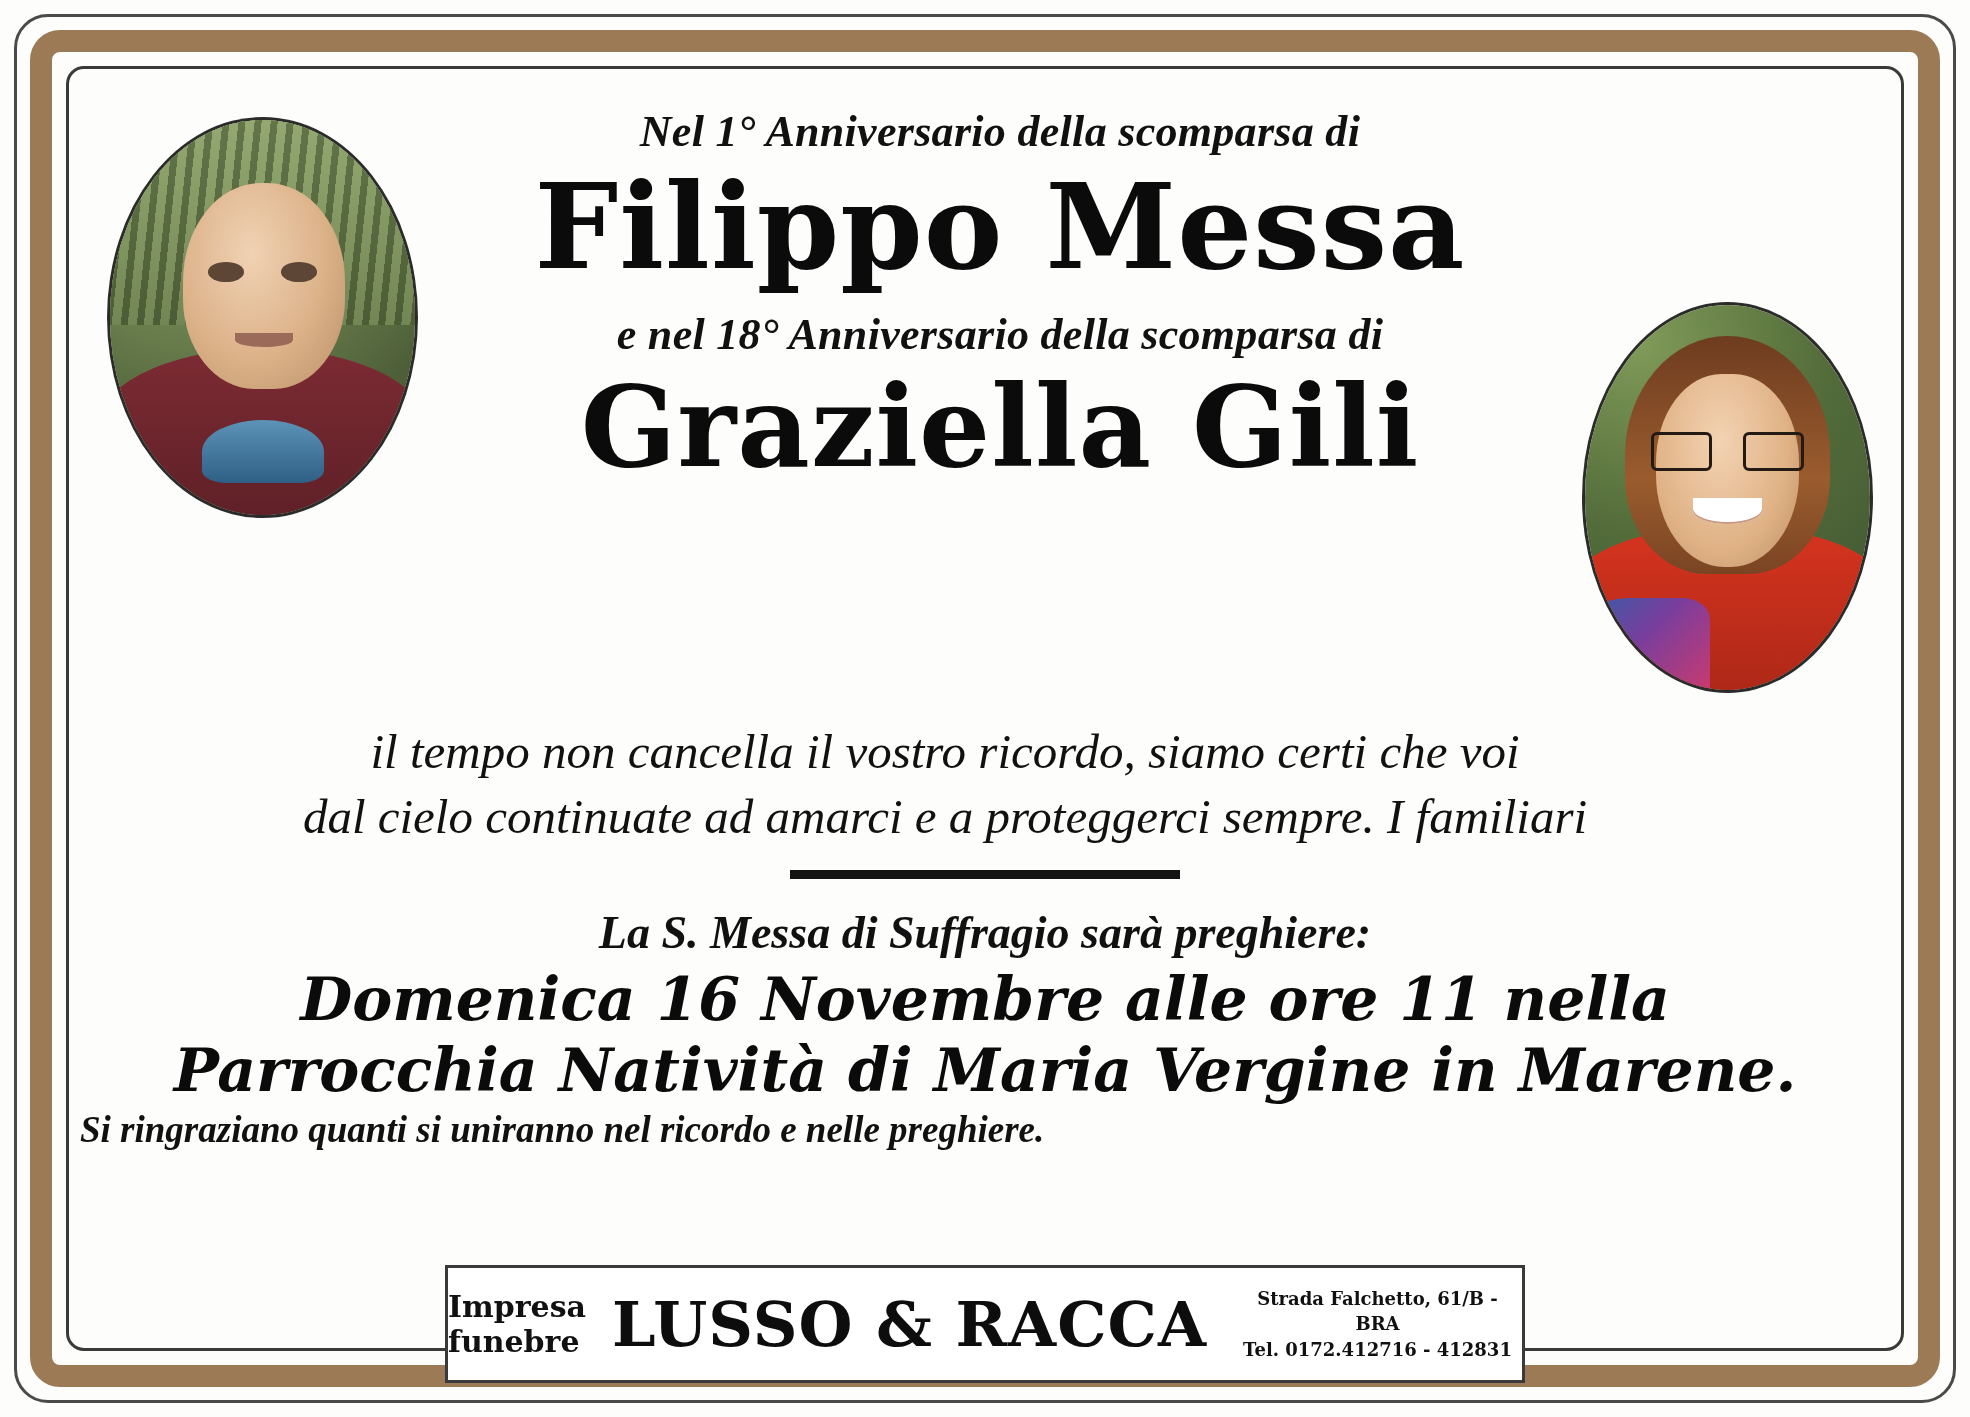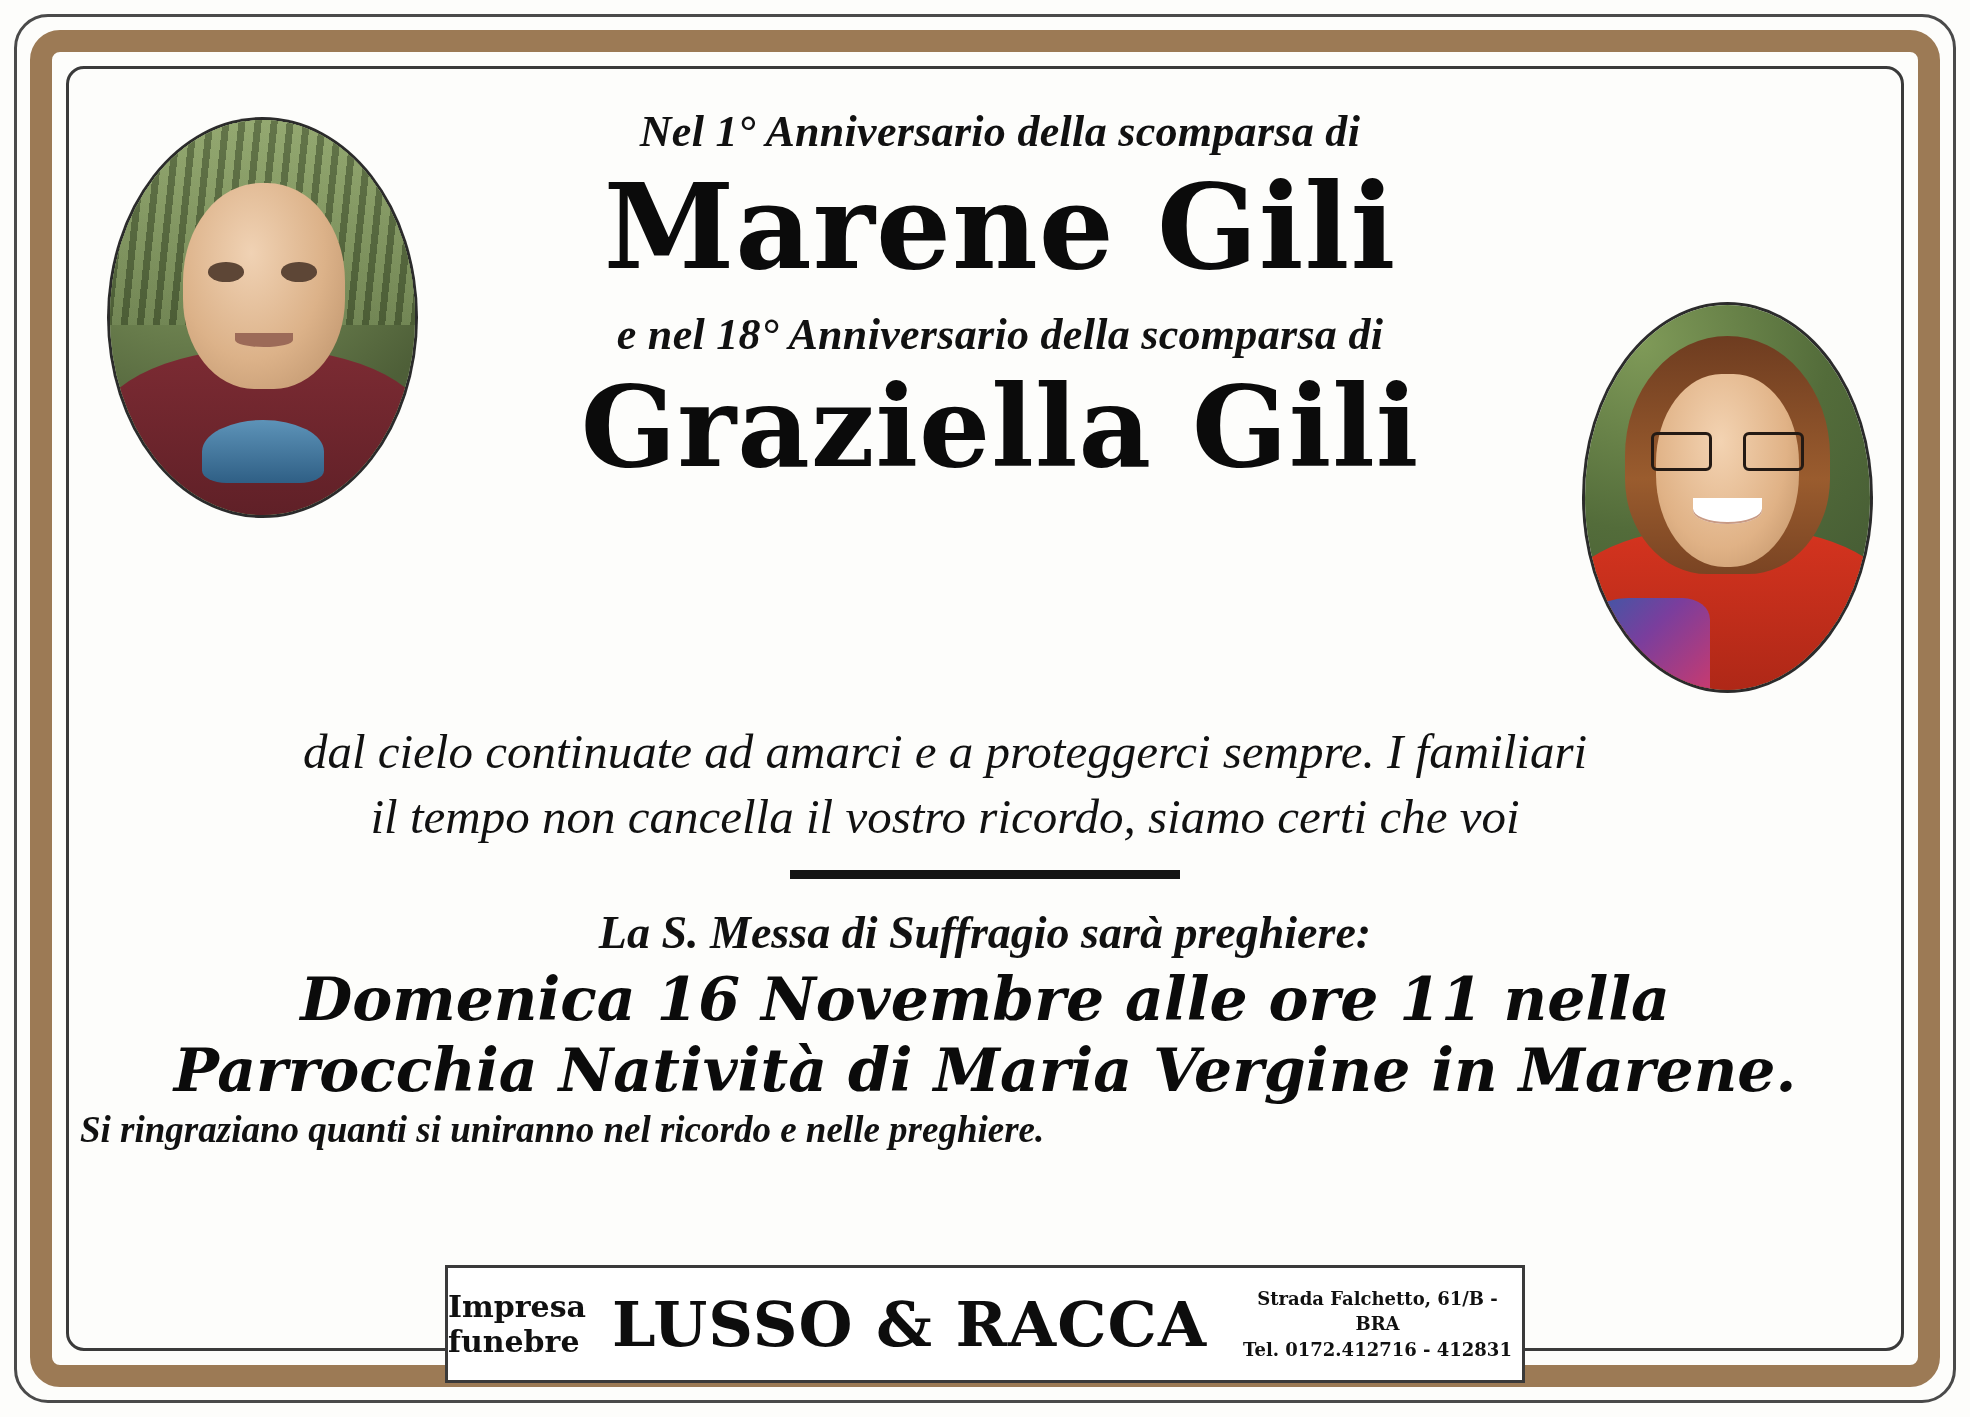--- a/index.html
+++ b/index.html
@@ -385,28 +385,28 @@
       <div class="ph-right-body"></div>
       <div class="ph-right-scarf"></div>
       <div class="ph-right-hair"></div>
       <div class="ph-right-face"></div>
       <div class="ph-right-glasses"></div>
       <div class="ph-right-smile"></div>
     </div>
 
     <div class="text-col">
       <div class="line-anniv">Nel 1° Anniversario della scomparsa di</div>
-      <div class="name-big">Marene Gili</div>
+      <div class="name-big">Filippo Messa</div>
       <div class="line-anniv second">e nel 18° Anniversario della scomparsa di</div>
       <div class="name-big second">Graziella Gili</div>
     </div>
 
     <div class="epitaph">
+      <div>il tempo non cancella il vostro ricordo, siamo certi che voi</div>
       <div>dal cielo continuate ad amarci e a proteggerci sempre. I familiari</div>
-      <div>il tempo non cancella il vostro ricordo, siamo certi che voi</div>
     </div>
 
     <div class="divider"></div>
 
     <div class="mass-intro">La S. Messa di Suffragio sarà preghiere:</div>
 
     <div class="mass-when">
       <div>Domenica 16 Novembre alle ore 11 nella</div>
       <div>Parrocchia Natività di Maria Vergine in Marene.</div>
     </div>

